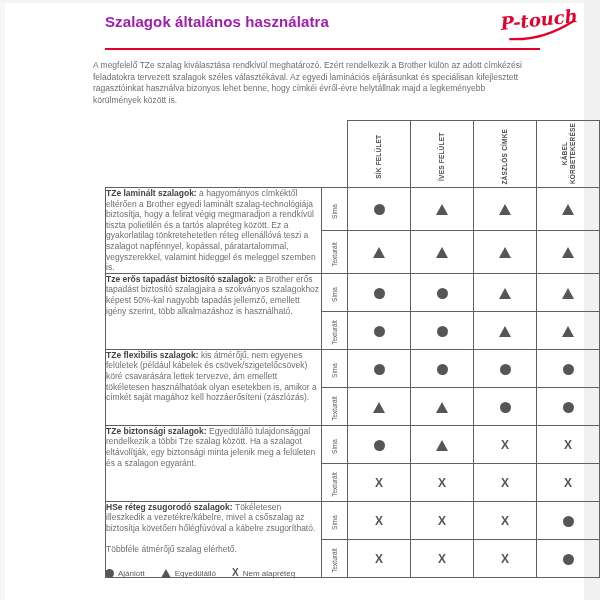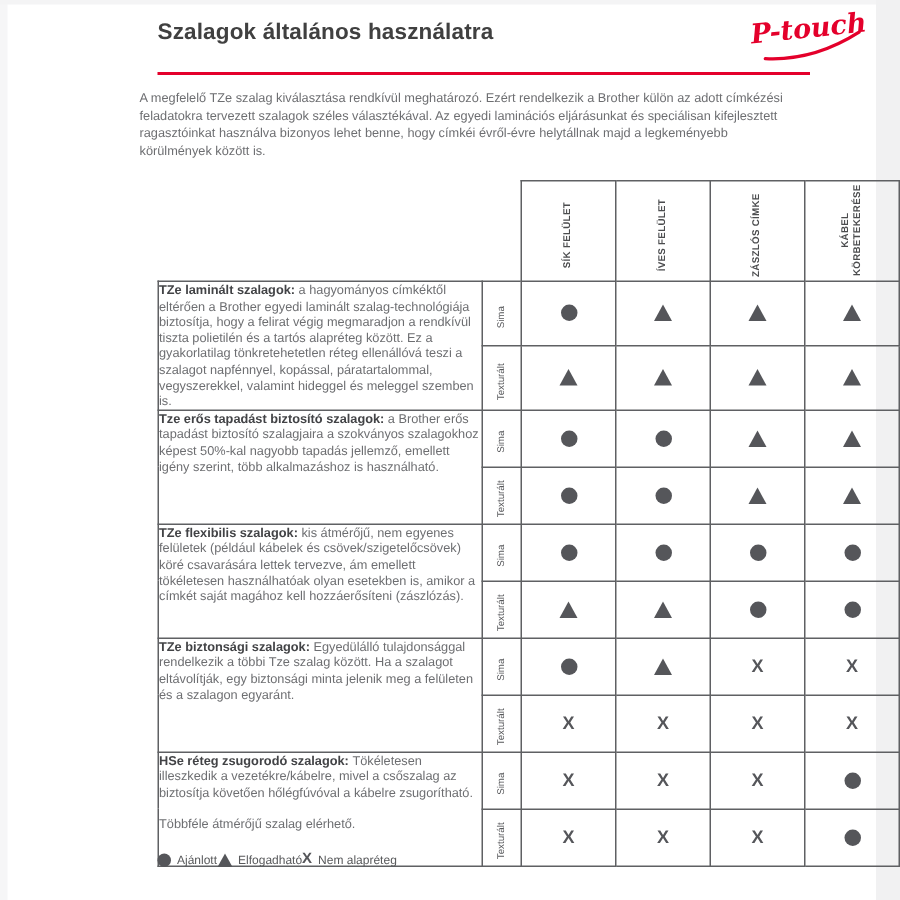--- a/index.html
+++ b/index.html
@@ -7,21 +7,21 @@
     width:600px;height:600px;position:relative;background:#ffffff;
     font-family:"Liberation Sans",sans-serif;overflow:hidden;
     -webkit-font-smoothing:antialiased;
   }
   .edge-right{position:absolute;left:584px;top:0;width:16px;height:600px;background:#f1f1f2;}
   .edge-left{position:absolute;left:0;top:0;width:5px;height:600px;background:#f6f6f7;}
   .edge-top{position:absolute;left:0;top:0;width:600px;height:3px;background:#f4f4f5;}
 
   .page-title{
     position:absolute;left:105px;top:13px;margin:0;
-    font-size:15px;font-weight:700;color:#404040;letter-spacing:.1px;
+    font-size:15px;font-weight:700;color:#a21caf;letter-spacing:.1px;
   }
   .red-rule{position:absolute;left:105px;top:48px;width:435px;height:2px;background:#e4002b;}
 
   .logo{
     position:absolute;left:501px;top:9px;width:76px;height:34px;
     font-family:"DejaVu Serif",serif;font-style:italic;font-weight:700;
     font-size:18px;color:#e4002b;transform:rotate(-6deg);white-space:nowrap;
   }
   .logo .swoosh{position:absolute;left:6px;top:15px;width:68px;height:16px;}
 
@@ -52,21 +52,21 @@
   }
   .lead{font-weight:700;color:#424346;}
   .desc-text{white-space:pre-line;}
 
   .s-circle{display:inline-block;vertical-align:middle;width:11px;height:11px;border-radius:50%;background:#55565a;}
   .s-triangle{display:inline-block;vertical-align:middle;width:0;height:0;
     border-left:6px solid transparent;border-right:6px solid transparent;border-bottom:11px solid #55565a;}
   .s-x{display:inline-block;vertical-align:middle;font-weight:700;font-size:12px;line-height:1;color:#55565a;}
 
   .legend{
-    position:absolute;left:105px;top:568px;display:flex;align-items:center;gap:0;
+    position:absolute;left:105px;top:568px;display:flex;align-items:center;gap:16px;
     font-size:8px;color:#58595b;
   }
   .legend-item{display:flex;align-items:center;gap:4px;}
   .legend-item .s-circle{width:9px;height:9px;}
   .legend-item .s-triangle{border-left-width:5px;border-right-width:5px;border-bottom-width:9px;}
   .legend-item .s-x{font-size:10px;}
 </style>
 </head>
 <body>
 
@@ -183,19 +183,19 @@
     </tbody>
   </table>
 
 <div class="legend">
     <div class="legend-item">
       <span class="s-circle"></span>
       <span>Ajánlott</span>
     </div>
     <div class="legend-item">
       <span class="s-triangle"></span>
-      <span>Elfogadható</span>
+      <span>Egyedülálló</span>
     </div>
     <div class="legend-item">
       <span class="s-x">X</span>
       <span>Nem alapréteg</span>
     </div>
   </div>
 
 </body></html>

